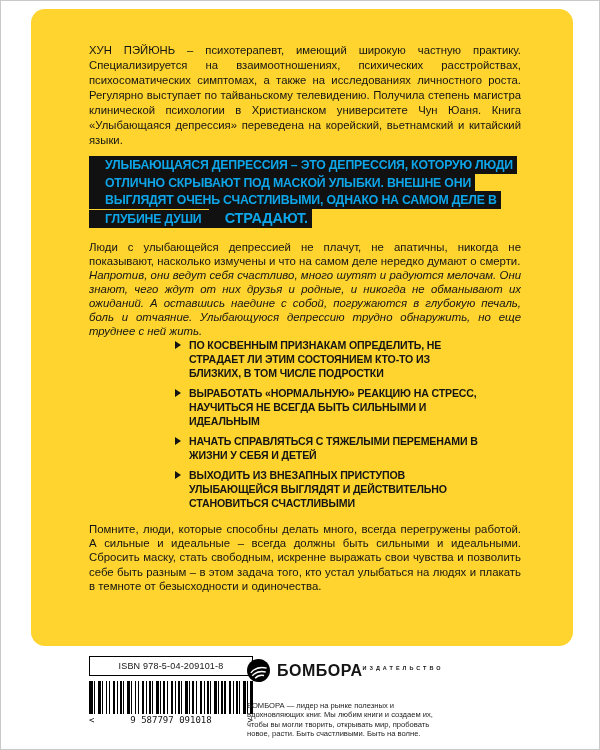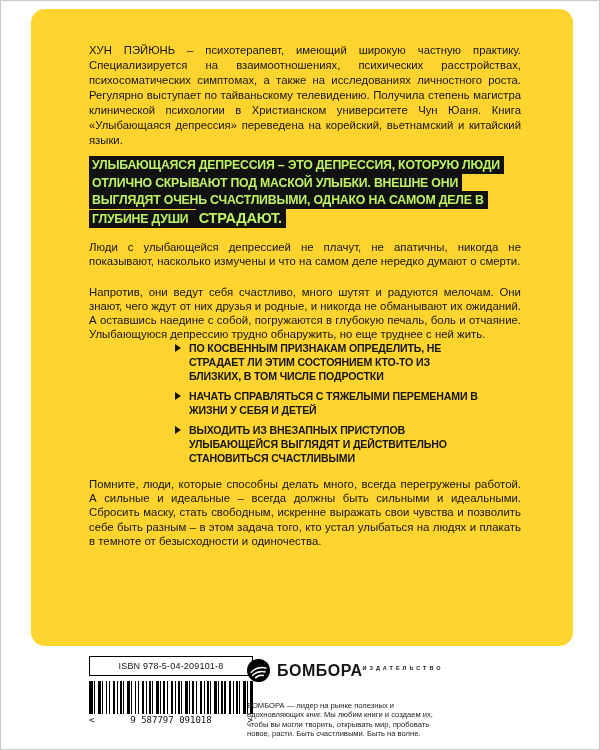--- a/index.html
+++ b/index.html
@@ -37,36 +37,36 @@
   .intro b{font-weight:400;}
   .highlight{
     margin:4px 0 12px 0;
     line-height:17.5px;
     font-size:12.3px;
     font-weight:700;
     letter-spacing:-0.2px;
   }
   .hl{
     background:#111111;
-    color:#bef264;
-    padding:2px 4px 2px 3px;
+    color:#0ea5e9;
+    padding:2px 4px 2px 16px;
     -webkit-box-decoration-break:clone;
     box-decoration-break:clone;
   }
   .hl-em{
     font-size:14.5px;
     font-weight:800;
   }
   .desc{
     font-size:11.4px;
     line-height:14px;
     text-align:justify;
     margin:0;
   }
-  .desc + .desc{margin-top:17px;}
+  .desc + .desc{margin-top:0;font-style:italic;}
   .helps-heading{
     font-size:15px;
     font-weight:800;
     letter-spacing:-0.2px;
     margin:13px 0 8px 66px;
   }
   .bullets{
     list-style:none;
     margin:0 0 12px 86px;
     padding:0;
@@ -176,20 +176,24 @@
     <p class="highlight"><span class="hl">УЛЫБАЮЩАЯСЯ ДЕПРЕССИЯ – ЭТО ДЕПРЕССИЯ, КОТОРУЮ ЛЮДИ ОТЛИЧНО СКРЫВАЮТ ПОД МАСКОЙ УЛЫБКИ. ВНЕШНЕ ОНИ ВЫГЛЯДЯТ ОЧЕНЬ СЧАСТЛИВЫМИ, ОДНАКО НА САМОМ ДЕЛЕ В ГЛУБИНЕ ДУШИ </span><span class="hl hl-em">СТРАДАЮТ.</span></p>
 
     <p class="desc">Люди с улыбающейся депрессией не плачут, не апатичны, никогда не показывают, насколько измучены и что на самом деле нередко думают о смерти.</p>
     <p class="desc">Напротив, они ведут себя счастливо, много шутят и радуются мелочам. Они знают, чего ждут от них друзья и родные, и никогда не обманывают их ожиданий. А оставшись наедине с собой, погружаются в глубокую печаль, боль и отчаяние.  Улыбающуюся депрессию трудно обнаружить, но еще труднее с ней жить.</p>
 
 
     <ul class="bullets">
       <li>
           <span class="tri"></span>
           <span>ПО КОСВЕННЫМ ПРИЗНАКАМ ОПРЕДЕЛИТЬ, НЕ СТРАДАЕТ ЛИ ЭТИМ СОСТОЯНИЕМ КТО-ТО ИЗ БЛИЗКИХ, В ТОМ ЧИСЛЕ ПОДРОСТКИ</span>
+        </li>
+      <li>
+          <span class="tri"></span>
+          <span>ВЫРАБОТАТЬ «НОРМАЛЬНУЮ» РЕАКЦИЮ НА СТРЕСС, НАУЧИТЬСЯ НЕ ВСЕГДА БЫТЬ СИЛЬНЫМИ И ИДЕАЛЬНЫМ</span>
         </li>
       <li>
           <span class="tri"></span>
           <span>НАЧАТЬ СПРАВЛЯТЬСЯ С ТЯЖЕЛЫМИ ПЕРЕМЕНАМИ В ЖИЗНИ У СЕБЯ И ДЕТЕЙ</span>
         </li>
       <li>
           <span class="tri"></span>
           <span>ВЫХОДИТЬ ИЗ ВНЕЗАПНЫХ ПРИСТУПОВ УЛЫБАЮЩЕЙСЯ ВЫГЛЯДЯТ И ДЕЙСТВИТЕЛЬНО СТАНОВИТЬСЯ СЧАСТЛИВЫМИ</span>
         </li>
     </ul>

